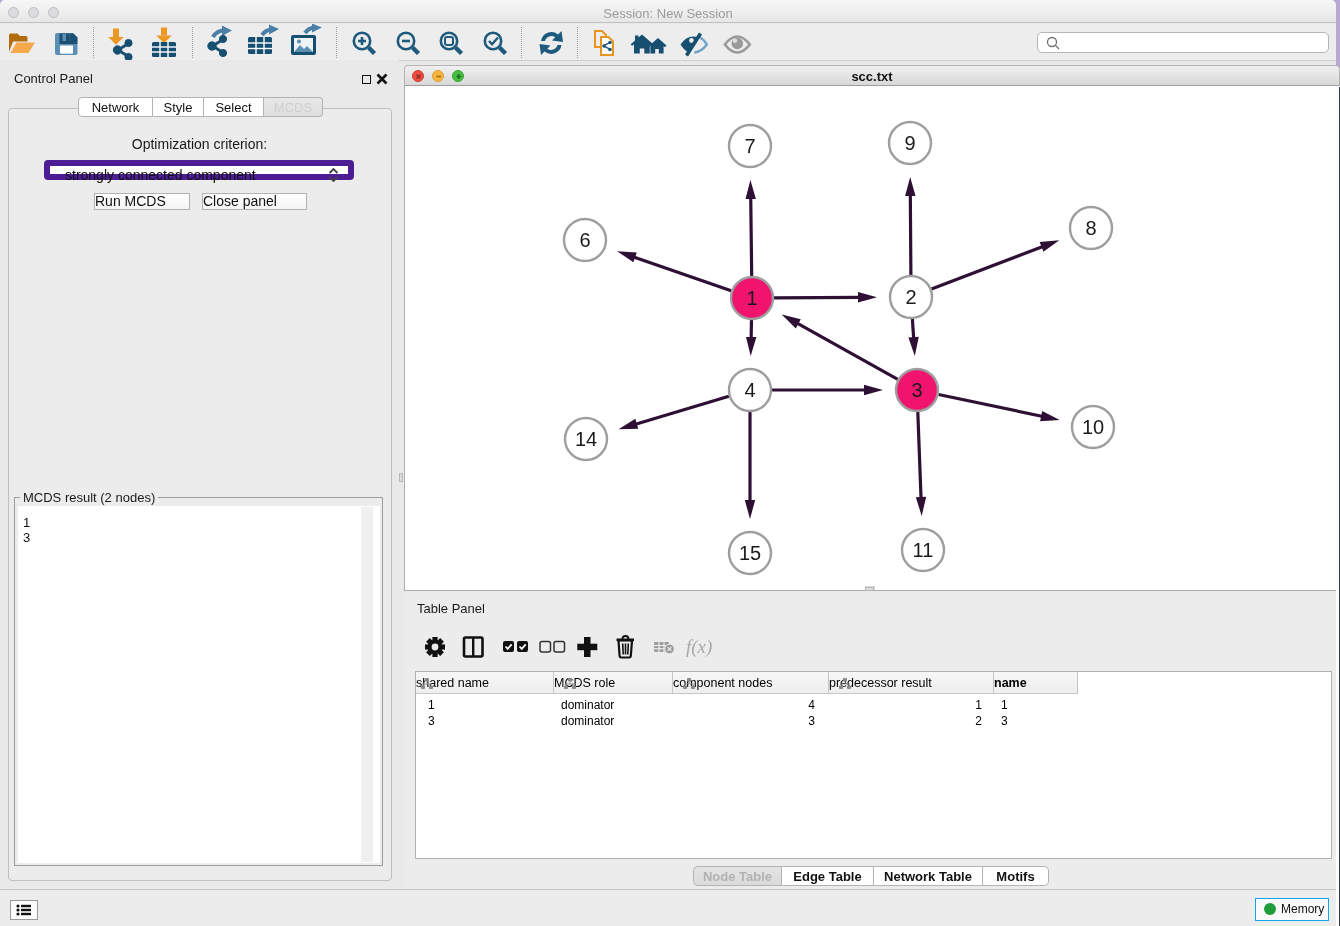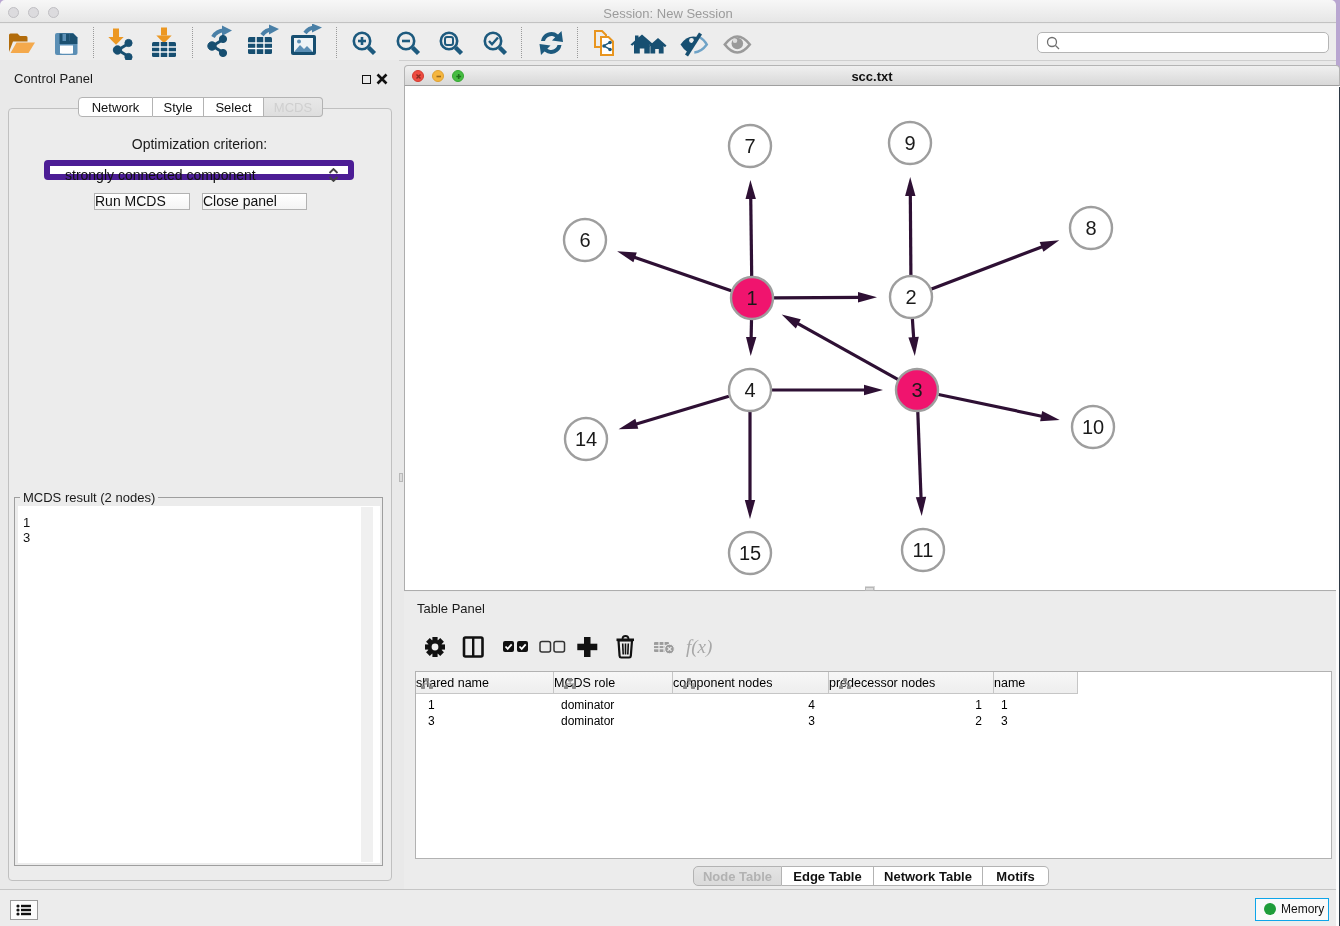--- a/index.html
+++ b/index.html
@@ -361,22 +361,22 @@
     </g>
     <circle cx="265.5" cy="29" r="4.8" fill="#9c9c9c" stroke="#ececec" stroke-width="1"></circle>
     <path d="M263.6 27.1 l3.8 3.8 M267.4 27.1 l-3.8 3.8" stroke="#ececec" stroke-width="1.3"></path>
 
     <text x="282" y="33" font-family="Liberation Serif" font-style="italic" font-size="19px" fill="#a8a8a8">f(x)</text>
   </svg>
   <div id="tbl">
     <div class="th" style="left:0; width:138px;">shared name</div>
     <div class="th" style="left:138px; width:119px;">MCDS role</div>
     <div class="th" style="left:257px; width:156px;">component nodes</div>
-    <div class="th" style="left:413px; width:165px;">predecessor nodes</div>
-    <div class="th" style="left:578px; width:84px;">name</div>
+    <div class="th" style="left:413px; width:165px;">predecessor result</div>
+    <div class="th" style="left:578px; width:84px;font-weight:bold;">name</div>
     <svg width="600" height="23" style="position:absolute;left:0;top:0;">
       <g fill="#8a8a8a">
         <rect x="9" y="6" width="4" height="3.5" rx="0.8"></rect>
           <rect x="5" y="13.5" width="4" height="3.5" rx="0.8"></rect>
           <rect x="13" y="13.5" width="4" height="3.5" rx="0.8"></rect>
         <path d="M10.7 9.5 h0.9 v2.5 h-0.9 z"></path>
           <path d="M6.6 11.5 h9 v0.9 h-9 z"></path>
           <path d="M6.6 11.5 h0.9 v2 h-0.9 z"></path>
           <path d="M14.7 11.5 h0.9 v2 h-0.9 z"></path>
       </g>

